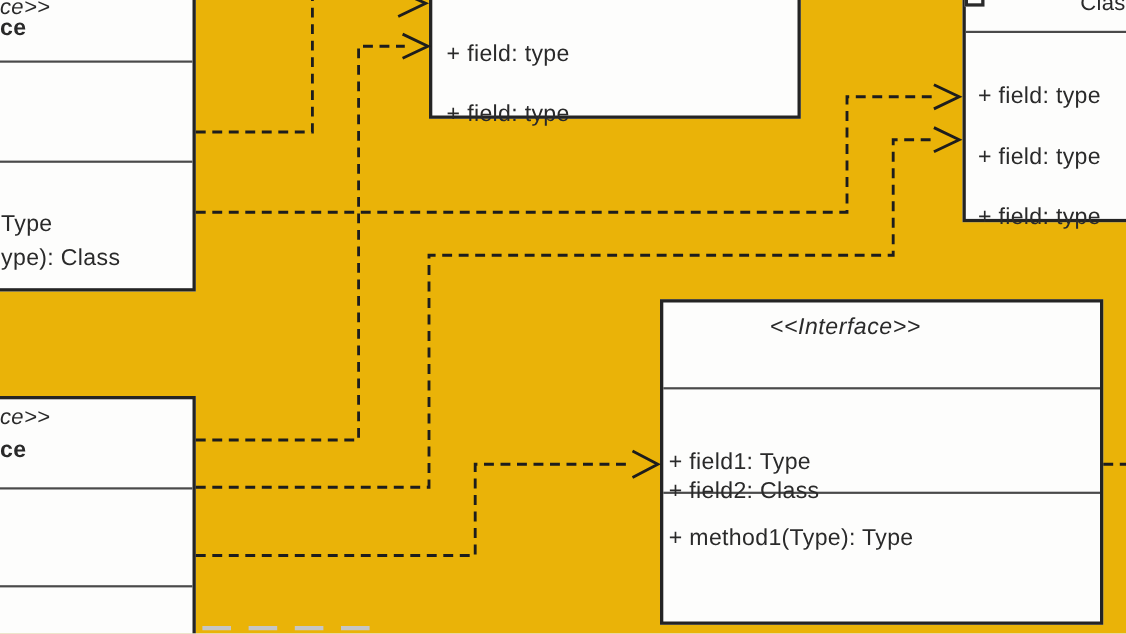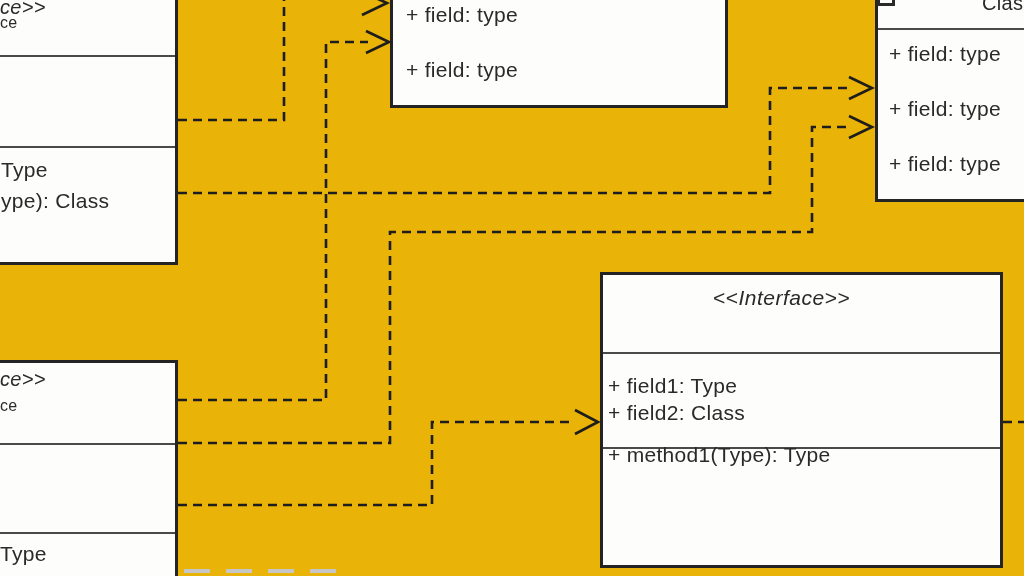--- a/index.html
+++ b/index.html
@@ -13,24 +13,24 @@
   .umlbox{
     position:absolute;border:3px solid #242424;background:#fdfdfc;box-sizing:border-box;
   }
   .divider{
     position:absolute;left:0;right:0;height:0;border-top:2px solid #4a4a4a;
   }
   .txt{
     position:absolute;line-height:1;white-space:nowrap;letter-spacing:0.3px;z-index:4;
   }
   .frag-st{font-style:italic;font-size:20px;}
-  .frag-name{font-weight:normal;font-size:16px;}
-  .member{font-size:21px;}
+  .frag-name{font-weight:bold;font-size:21px;}
+  .member{font-size:21px;margin-top:34px;}
   .member-sm{font-size:20px;}
-  .if-header{position:absolute;left:580px;width:403px;text-align:center;z-index:4;line-height:1;}
+  .if-header{position:absolute;left:567px;width:403px;text-align:center;z-index:4;line-height:1;}
   .if-st{font-style:italic;font-size:21px;letter-spacing:0.5px;}
   .if-name{font-weight:bold;font-size:22px;letter-spacing:0.4px;}
   .connectors{position:absolute;left:0;top:0;z-index:3;}
   .connectors path{fill:none;stroke:#1d1d1d;stroke-width:2.6;}
   .connectors path.dashline{stroke-dasharray:9 6;}
   .connectors path.faint{stroke:#c6c6c6;stroke-width:4;stroke-dasharray:26 16;}
   .class-icon{
     position:absolute;left:877px;top:-8px;width:18px;height:14px;
     border:3px solid #2a2a2a;box-sizing:border-box;z-index:4;background:#fdfdfc;
   }

